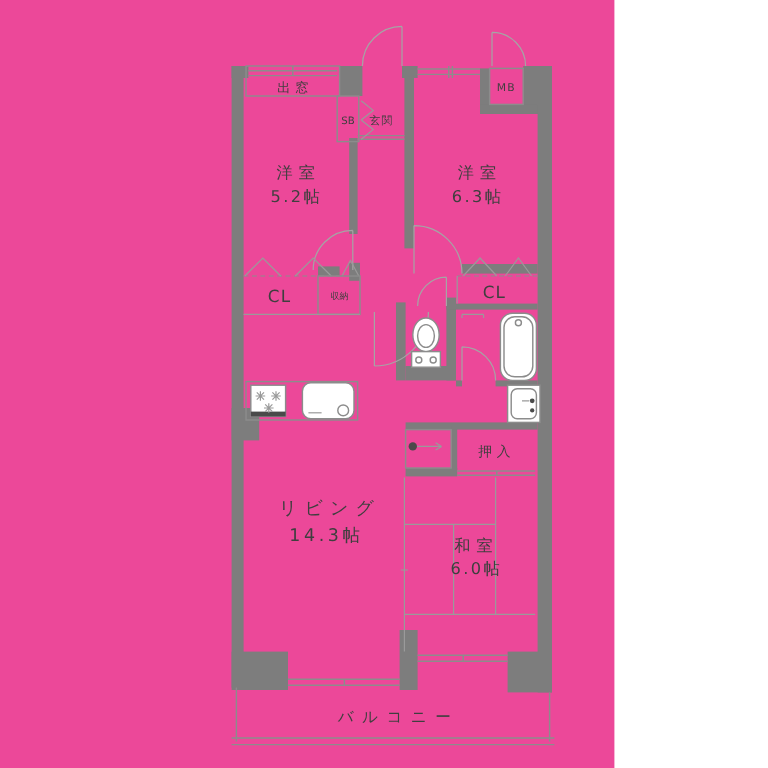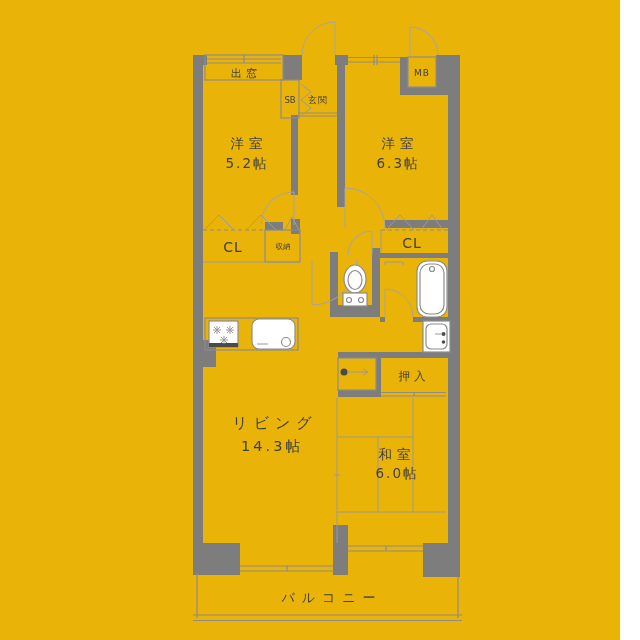--- a/index.html
+++ b/index.html
@@ -1,16 +1,16 @@
 <!DOCTYPE html>
 <html><head>
 <meta charset="utf-8">
 <style>
   html,body{margin:0;padding:0;background:#ffffff;}
-  .canvas{position:relative;width:620px;height:640px;background:#eab308;overflow:hidden;
+  .canvas{position:relative;width:512px;height:640px;background:#ec4899;overflow:hidden;
           font-family:"DejaVu Sans","Liberation Sans",sans-serif;}
   svg{position:absolute;left:0;top:0;}
   .w   {fill:#7d7d7d;stroke:none;}
   .tl  {fill:none;stroke:#8c8c8c;stroke-width:1.2;}
   .tln {fill:none;stroke:#9a9a9a;stroke-width:1;}
   .tld {fill:none;stroke:#8c8c8c;stroke-width:1;stroke-dasharray:4,3;}
   .arc {fill:none;stroke:#a5a5a5;stroke-width:1;}
   .fx  {fill:#ffffff;stroke:#8c8c8c;stroke-width:1.2;}
   .dk  {fill:#4a4a4a;stroke:none;}
   text {fill:#3f3f3f;}

